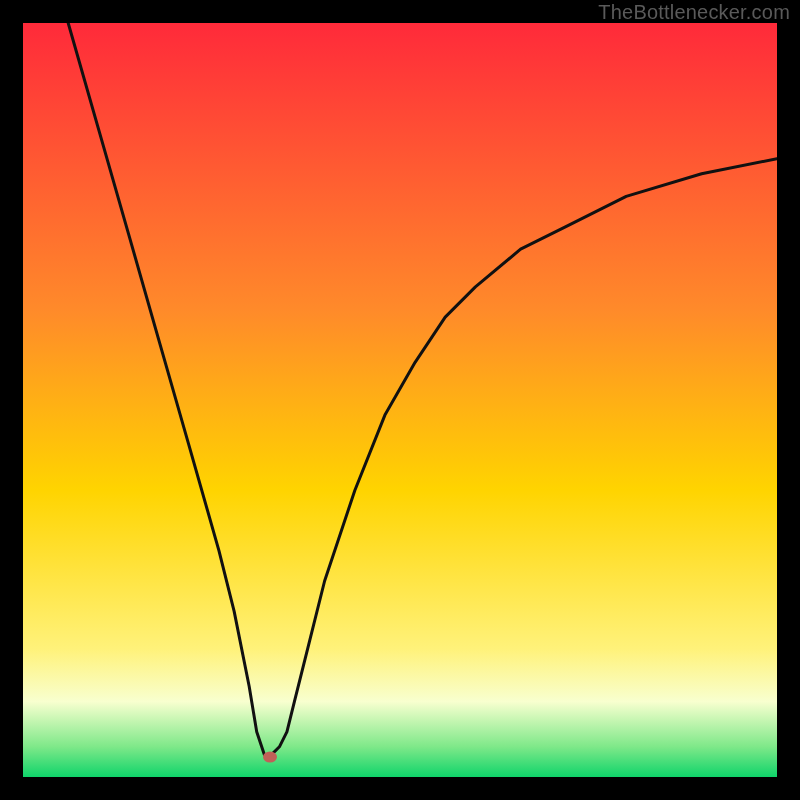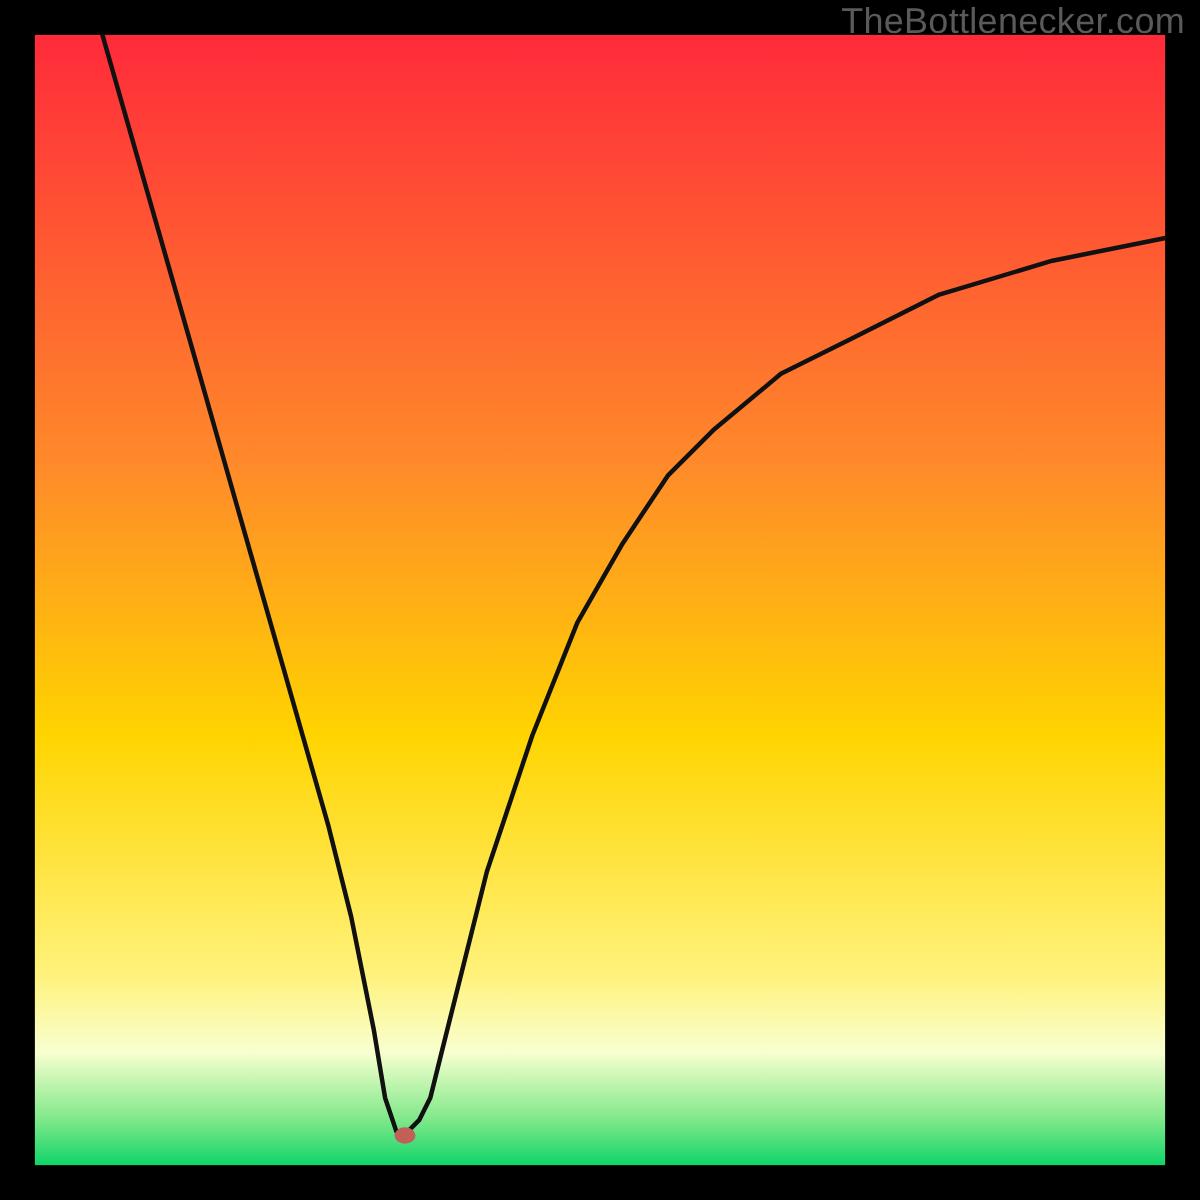--- a/index.html
+++ b/index.html
@@ -39,21 +39,21 @@
     height: 11px;
     border-radius: 50% / 50%;
     background: #c06058;
     transform: translate(-50%, -50%);
   }
   .watermark {
     position: absolute;
     top: 1px;
     right: 10px;
     color: #5a5a5a;
-    font-size: 24px;
+    font-size: 20px;
     font-weight: 500;
     letter-spacing: 0.2px;
     user-select: none;
   }
 </style>
 </head>
 <body>
 
 <div class="stage">
 

